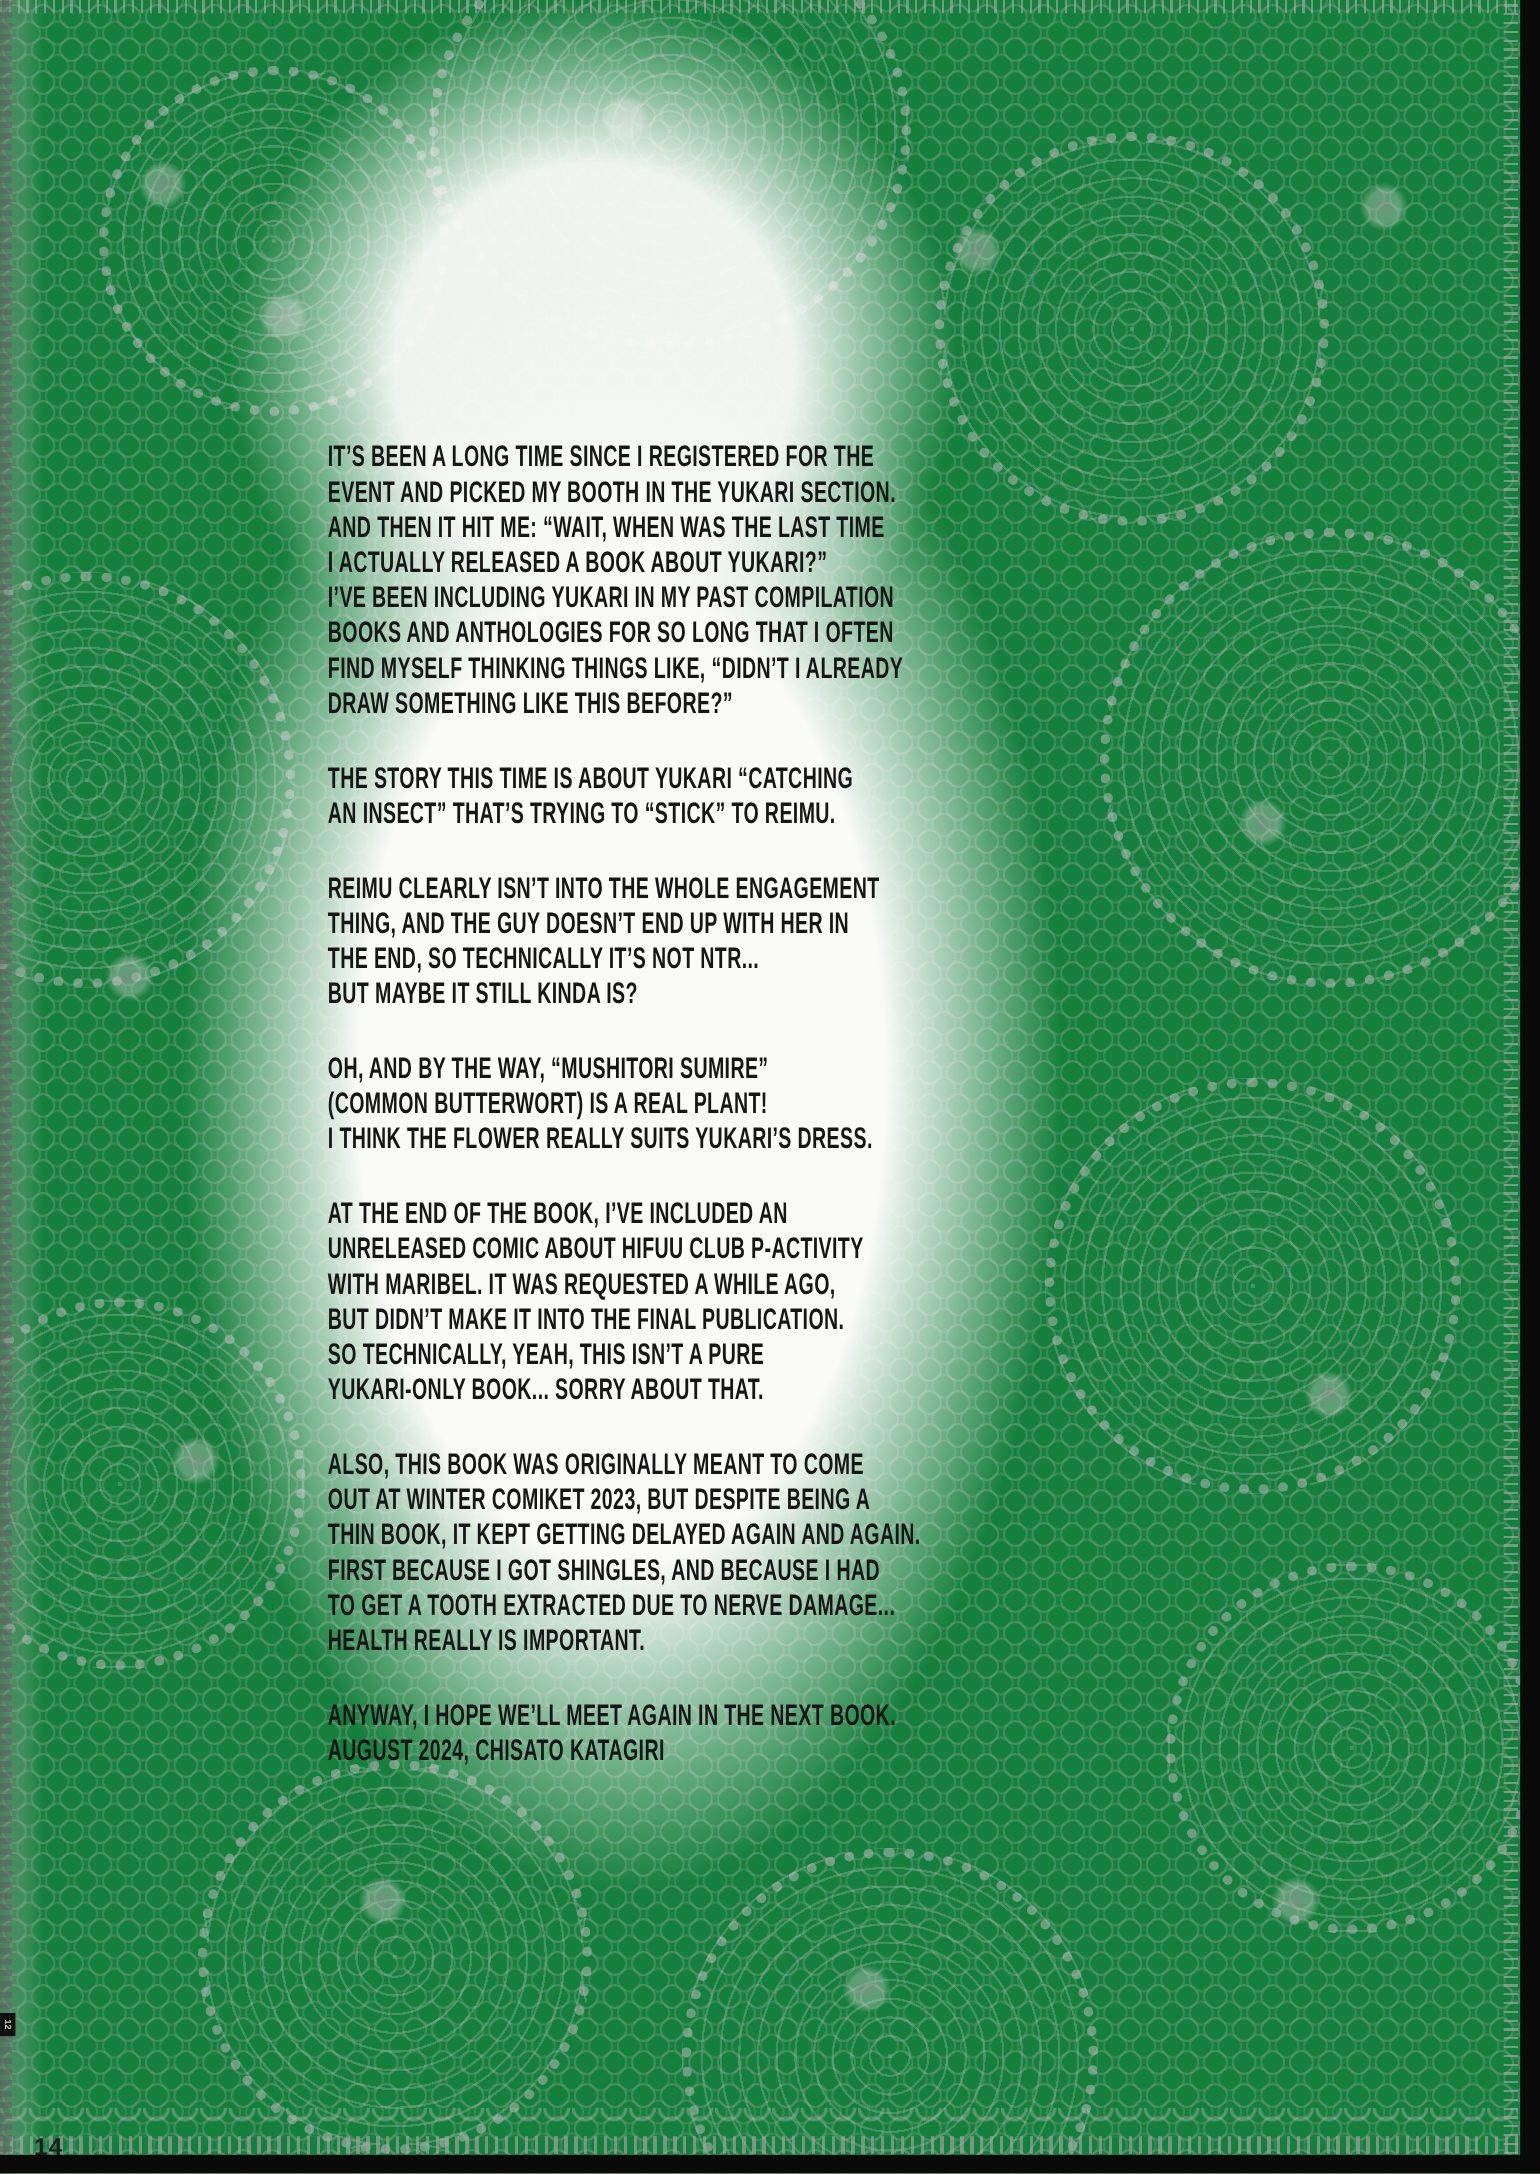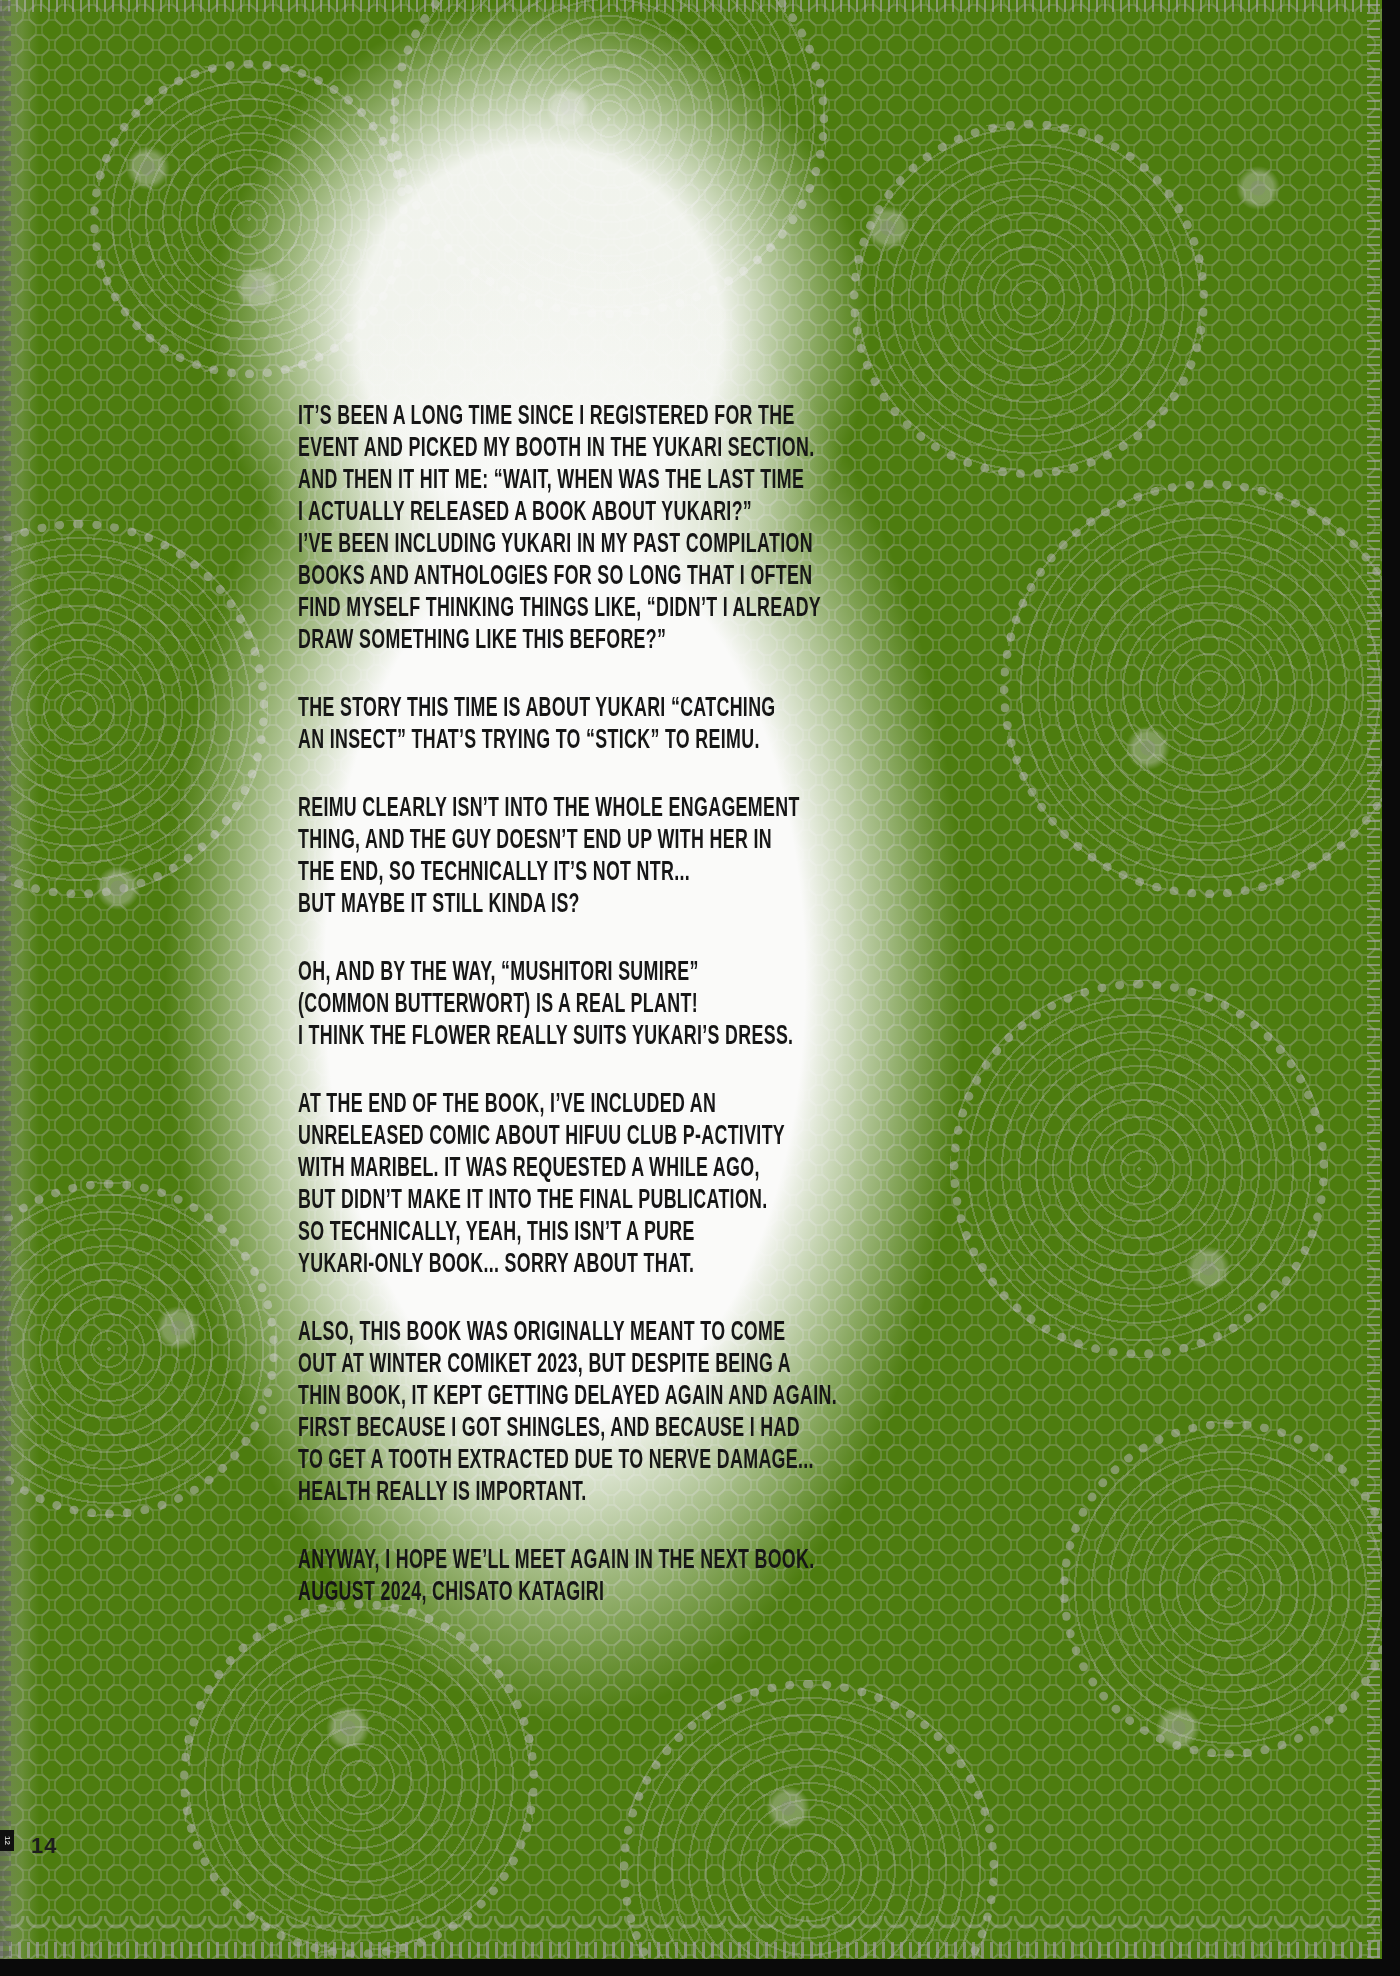--- a/index.html
+++ b/index.html
@@ -5,21 +5,21 @@
   html,body{margin:0;padding:0;}
   body{
     width:1400px;height:1976px;
     background:#f1f1ef;
     overflow:hidden;
     font-family:"Liberation Sans",sans-serif;
     position:relative;
   }
   .page{
     position:absolute;inset:0;
-    background:#4d7c0f;
+    background:#15803d;
   }
   
   .honeycomb{
     position:absolute;inset:0;
     background-image:
       radial-gradient(circle, rgba(176,176,174,0) 9px, rgba(176,176,174,.50) 9.5px, rgba(176,176,174,.50) 11px, rgba(176,176,174,0) 11.5px),
       radial-gradient(circle, rgba(176,176,174,0) 9px, rgba(176,176,174,.40) 9.5px, rgba(176,176,174,.40) 11px, rgba(176,176,174,0) 11.5px);
     background-size:26px 30px,26px 30px;
     background-position:0 0,13px 15px;
     opacity:.55;
@@ -73,21 +73,21 @@
     position:absolute;left:298px;top:399px;
     transform:scaleX(0.66);
     transform-origin:0 0;
     color:#161616;
     font:bold 27px/32px "Liberation Sans",sans-serif;
     letter-spacing:.5px;
   }
   .para{margin:0 0 36px 0;}
   .line{white-space:pre;}
   .page-number{
-    position:absolute;left:31px;top:1834px;
+    position:absolute;left:31px;top:1940px;
     font:bold 22px/24px "Liberation Sans",sans-serif;
     color:#1d1d1d;letter-spacing:1px;
   }
   .edge-marker{
     position:absolute;left:0;top:1830px;width:14px;height:21px;
     background:#101010;color:#c9c9c7;
     display:flex;align-items:center;justify-content:center;
     font:bold 9px/9px "Liberation Sans",sans-serif;
     overflow:hidden;
   }

